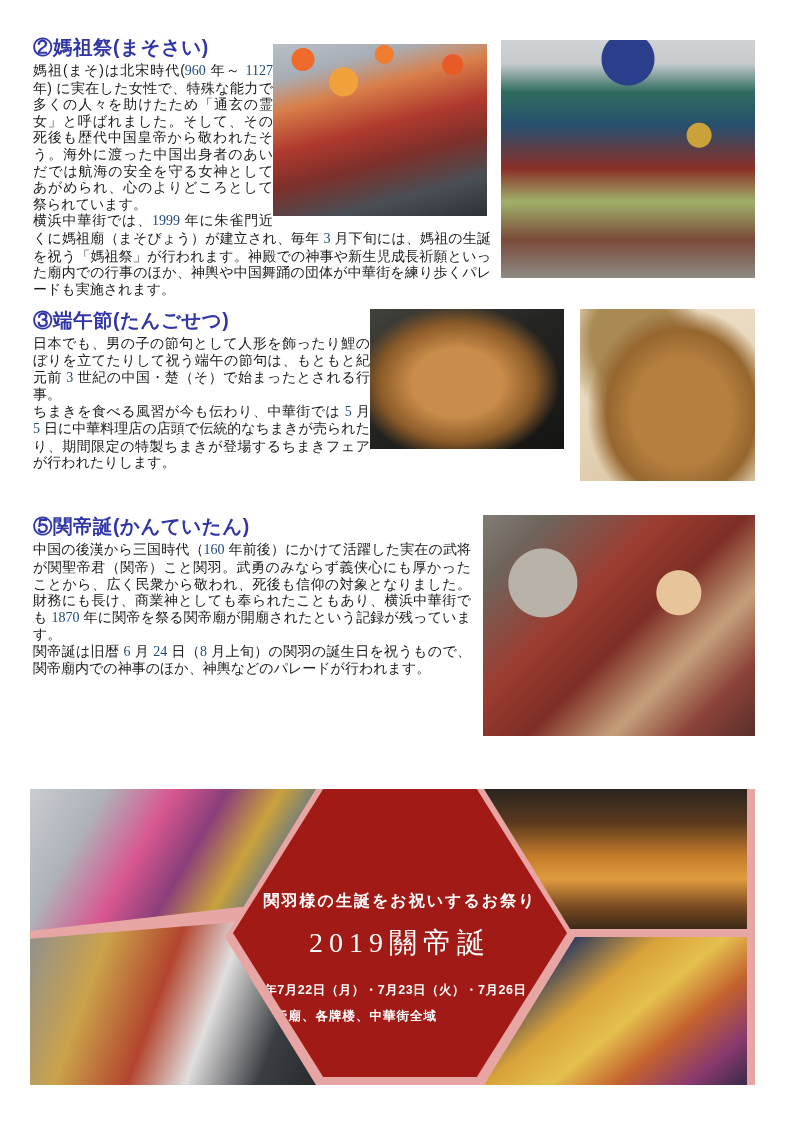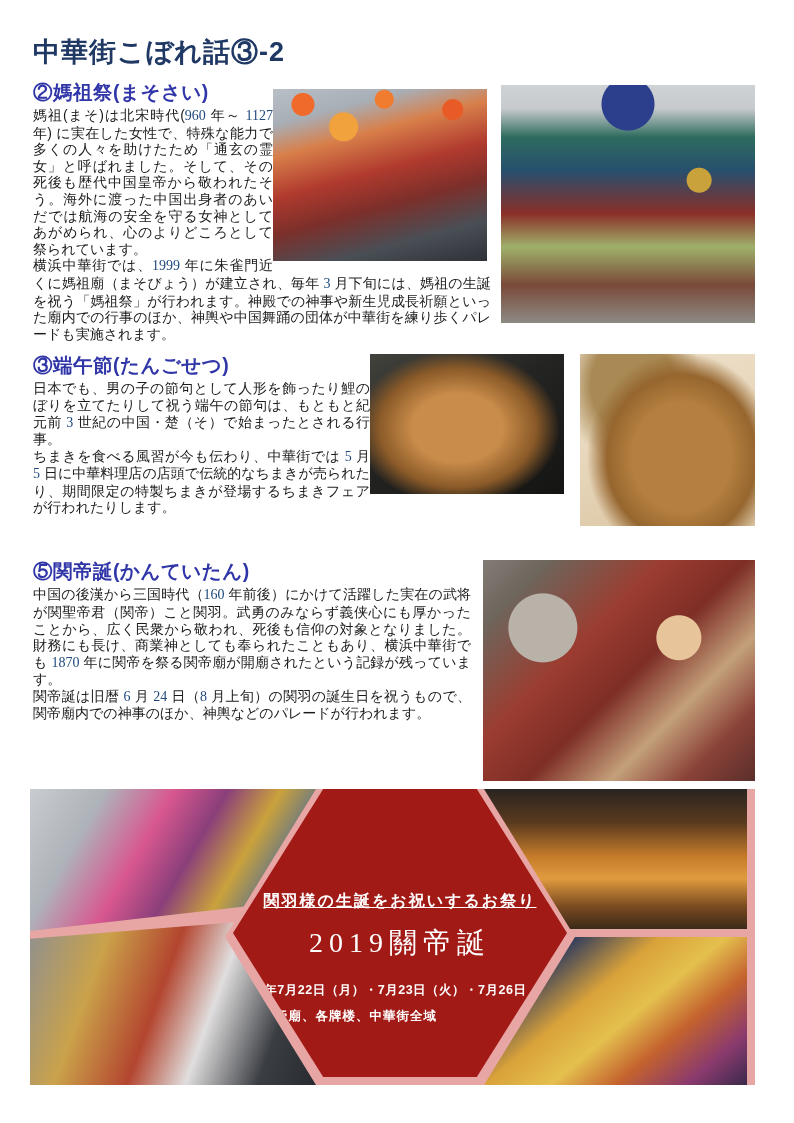--- a/index.html
+++ b/index.html
@@ -74,34 +74,33 @@
     background:linear-gradient(140deg,#1d2a4a 0%,#2e3a5e 20%,#d9a23a 40%,#e4c04e 55%,#c4622e 70%,#8a3a6e 86%,#3a2a4a 100%);}
   .hex-border{position:absolute;left:195px;top:0;width:350px;height:296px;
     background:var(--banner-pink,#e7a6a4);
     clip-path:polygon(26% 0,74% 0,100% 50%,74% 100%,26% 100%,0 50%);}
   .hex{position:absolute;left:203px;top:0;width:334px;height:288px;
     background:var(--banner-red,#a11a15);
     clip-path:polygon(27% 0,73% 0,100% 50%,73% 100%,27% 100%,0 50%);
     display:flex;flex-direction:column;align-items:center;text-align:center;
     color:#fff;padding-top:102px;box-sizing:border-box;}
   .hx-sub{font-family:"Liberation Serif",serif;font-size:16px;font-weight:bold;
-    letter-spacing:2px;text-decoration:underline;}
+    letter-spacing:2px;}
   .hx-title{font-family:"Liberation Serif",serif;font-size:28px;font-weight:normal;
     letter-spacing:6px;margin:7px 0 15px 0;line-height:48px;}
   .hx-info{text-align:left;}
   .hx-dates{font-size:12.5px;font-weight:bold;letter-spacing:.5px;}
   .hx-venue{font-size:12.5px;font-weight:bold;margin-top:9px;letter-spacing:1px;}
 </style>
 </head>
 <body>
 
 <div class="page">
   <div class="content">
 
-    <h1 class="doc-title">中華街こぼれ話③-2</h1>
 
     <section class="sec sec2">
       <div class="figR f-s2b ph-s2b"></div>
       <div class="figR f-s2a ph-s2a"></div>
       <h2 class="sec-head">②媽祖祭(まそさい)</h2>
       <p class="jtext">媽祖(まそ)は北宋時代(<span class="num">960</span> 年～ <span class="num">1127</span> 年) に実在した女性で、特殊な能力で多くの人々を助けたため「通玄の霊女」と呼ばれました。そして、その死後も歴代中国皇帝から敬われたそう。海外に渡った中国出身者のあいだでは航海の安全を守る女神としてあがめられ、心のよりどころとして祭られています。</p>
       <p class="jtext">横浜中華街では、<span class="num">1999</span> 年に朱雀門近くに媽祖廟（まそびょう）が建立され、毎年 <span class="num">3</span> 月下旬には、媽祖の生誕を祝う「媽祖祭」が行われます。神殿での神事や新生児成長祈願といった廟内での行事のほか、神輿や中国舞踊の団体が中華街を練り歩くパレードも実施されます。</p>
     </section>
 
     <section class="sec sec3">

